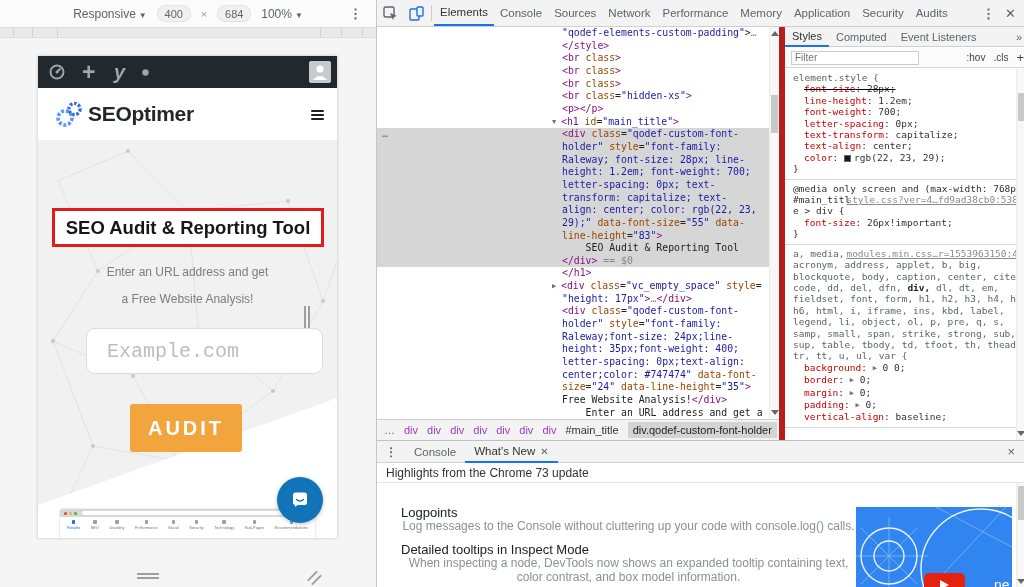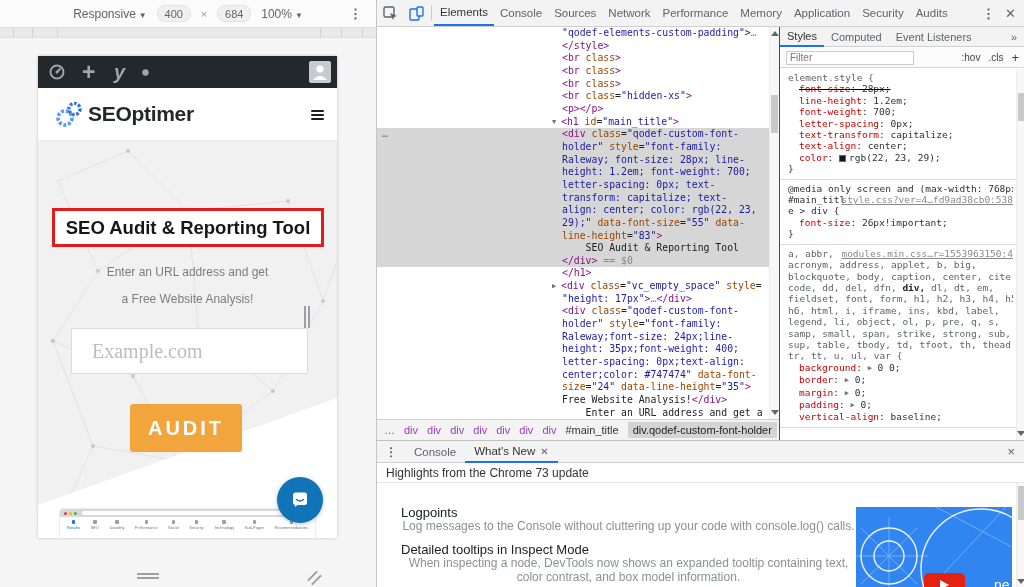--- a/index.html
+++ b/index.html
@@ -37,24 +37,24 @@
                 color:#23262a; letter-spacing:-0.3px; }
   .burger { position:absolute; right:13px; top:22px; width:13px; }
   .burger div { height:2px; background:#1f1f1f; margin-bottom:2px; border-radius:1px; }
 
   .hero { position:absolute; left:0; top:85px; width:299px; height:397px; background:#f1f1f2; overflow:hidden; }
   .h1-box { position:absolute; left:14px; top:67px; width:272px; height:39px; background:#fff;
             border:3px solid #e21b1b; display:flex; align-items:center; justify-content:center; }
   .h1-text { font-size:18.5px; font-weight:bold; color:#16171d; white-space:nowrap; }
   .subtitle { position:absolute; left:0; top:118px; width:299px; text-align:center;
               font-size:12px; line-height:27px; color:#7c7c7c; }
-  .url-input { position:absolute; left:33px; top:187px; width:237px; height:46px;
-               border:1px solid #dcdcdc; border-radius:1px; background:#fff;
+  .url-input { position:absolute; left:48px; top:187px; width:237px; height:46px;
+               border:1px solid #dcdcdc; border-radius:9px; background:#fff;
                font-size:20px; color:#555; padding-left:20px; outline:none;
-               font-family:Liberation Serif, serif; }
+               font-family:Liberation Mono, monospace; }
   .url-input::placeholder { color:#bdbdbd; }
   .audit-btn { position:absolute; left:92px; top:263px; width:112px; height:48px;
                background:#f2a43d; border:none; border-radius:3px; color:#fff;
                font-size:20px; font-weight:bold; letter-spacing:3px; cursor:pointer;
                font-family:"Liberation Sans",sans-serif; }
   .chat-bubble { position:absolute; left:239px; top:336px; width:46px; height:46px;
                  border-radius:50%; background:#1174b9; box-shadow:0 1px 4px rgba(0,0,0,.25);
                  display:flex; align-items:center; justify-content:center; }
   .mockup { position:absolute; left:22px; top:368px; width:255px; height:30px;
             border-radius:3px 3px 0 0; overflow:hidden; box-shadow:0 0 2px rgba(0,0,0,.25); }
@@ -104,21 +104,21 @@
 
   .breadcrumb { position:absolute; left:0; top:392px; width:402px; height:21px; background:#f3f3f3;
                 border-top:1px solid #d0d0d0; display:flex; align-items:center; gap:9px;
                 padding-left:7px; font-size:11px; overflow:hidden; white-space:nowrap; }
   .crumb { color:#9b3db8; } .crumb.id { color:#333; }
   .crumb.sel { background:#d4d4d4; color:#222; padding:2px 5px;text-align:center; }
   .crumb.dots { color:#5f6368; }
 
   
   .styles-pane { position:absolute; left:402px; top:27px; width:246px; height:413px;
-                 background:#fff; border-left:1px solid #b91c1c; }
+                 background:#fff; border-left:6px solid #b91c1c; }
   .sp-tabs { position:absolute; left:0; top:0; width:245px; height:20px; background:#f3f3f3;
              border-bottom:1px solid #d0d0d0; display:flex; align-items:center; font-size:11px; color:#5f6368; }
   .sp-tab { padding:0 7px; height:20px; line-height:20px; }
   .sp-tab.sel { color:#333; border-bottom:2px solid #1a73e8; line-height:18px; }
   .sp-more { margin-left:auto; padding-right:8px; color:#5f6368; }
   .sp-filter { position:absolute; left:0; top:21px; width:245px; height:20px; background:#fbfbfb;
                border-bottom:1px solid #d7d7d7; display:flex; align-items:center; padding:0 6px; }
   .filter-input { width:128px; height:14px; border:1px solid #ccc; background:#fff; font-size:10px;
                   color:#555; padding:0 3px; outline:none; font-family:"Liberation Sans",sans-serif; }
   .sp-ctl { margin-left:auto; display:flex; gap:8px; font-size:10px; color:#444; align-items:center; }
@@ -446,21 +446,21 @@
             <div class="sline"><span class="spl">}</span></div>
           </div>
           <div class="ssec">
             <div class="sline"><span class="spl">@media only screen and (max-width: 768px)</span></div>
             <div class="sline"><span class="slink">style.css?ver=4…fd9ad38cb0:538</span><span class="spl">#main_titl</span></div>
             <div class="sline"><span class="spl">e &gt; div {</span></div>
             <div class="sline ind"><span class="prop">font-size</span><span class="spl">: 26px!important;</span></div>
             <div class="sline"><span class="spl">}</span></div>
           </div>
           <div class="ssec">
-            <div class="sline"><span class="slink">modules.min.css…r=1553963150:4</span><span class="sgray">a, abbr,</span></div>
+            <div class="sline"><span class="slink">modules.min.css…r=1553963150:4</span><span class="sgray">a, media,</span></div>
             <div class="sline"><span class="sgray">acronym, address, applet, b, big,</span></div>
             <div class="sline"><span class="sgray">blockquote, body, caption, center, cite,</span></div>
             <div class="sline"><span class="sgray">code, dd, del, dfn, </span><span class="sbold">div,</span><span class="sgray"> dl, dt, em,</span></div>
             <div class="sline"><span class="sgray">fieldset, font, form, h1, h2, h3, h4, h5,</span></div>
             <div class="sline"><span class="sgray">h6, html, i, iframe, ins, kbd, label,</span></div>
             <div class="sline"><span class="sgray">legend, li, object, ol, p, pre, q, s,</span></div>
             <div class="sline"><span class="sgray">samp, small, span, strike, strong, sub,</span></div>
             <div class="sline"><span class="sgray">sup, table, tbody, td, tfoot, th, thead,</span></div>
             <div class="sline"><span class="sgray">tr, tt, u, ul, var {</span></div>
             <div class="sline ind"><span class="prop">background</span><span class="spl">: </span><span class="tri">▶</span><span class="spl"> 0 0;</span></div>

